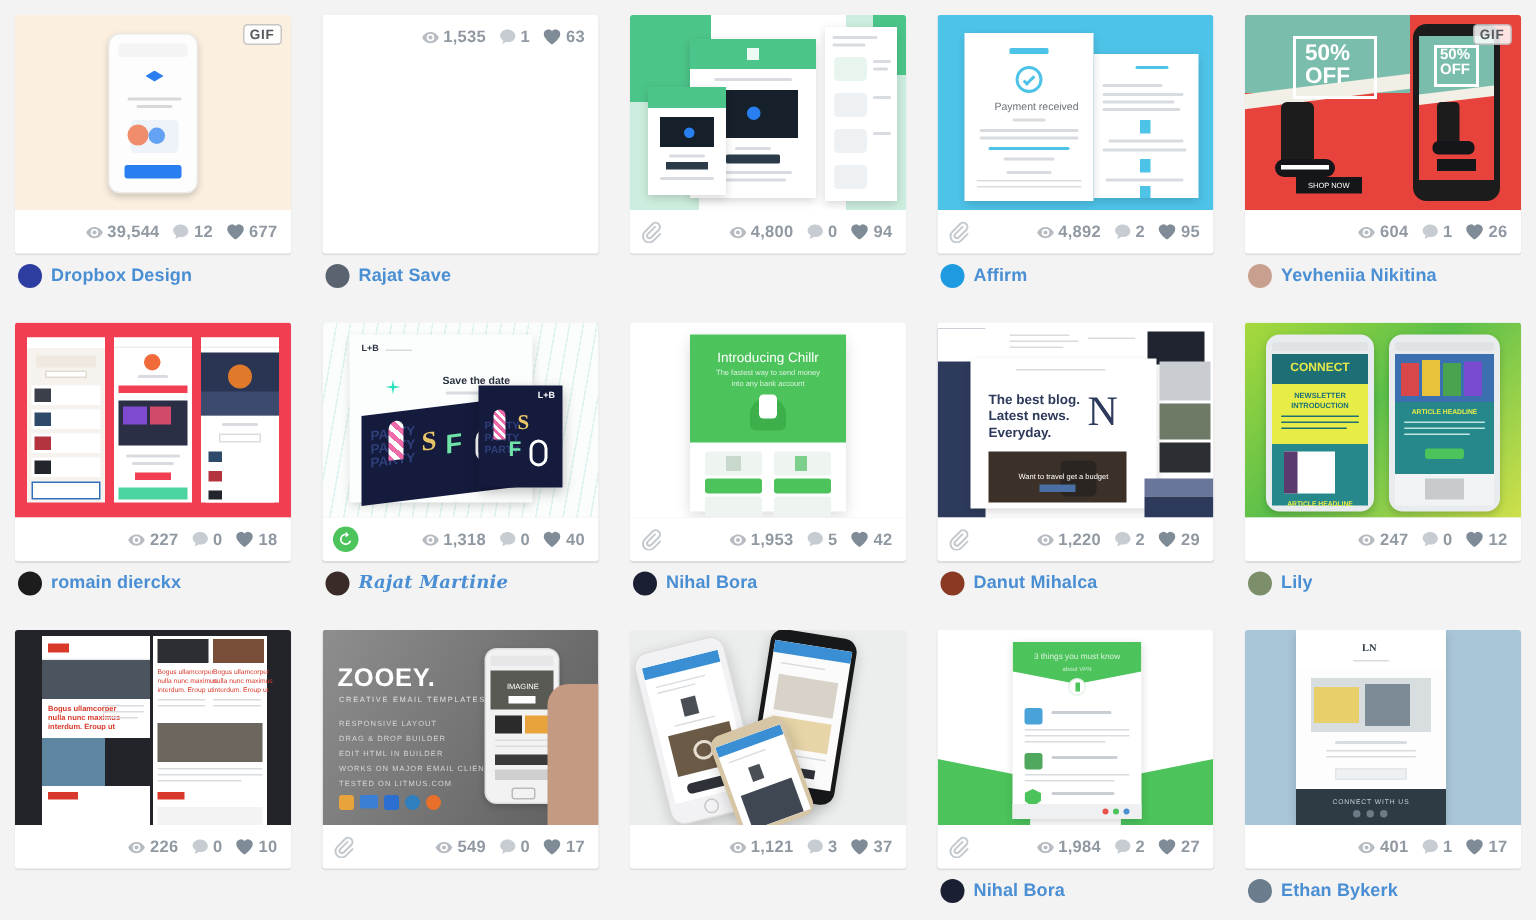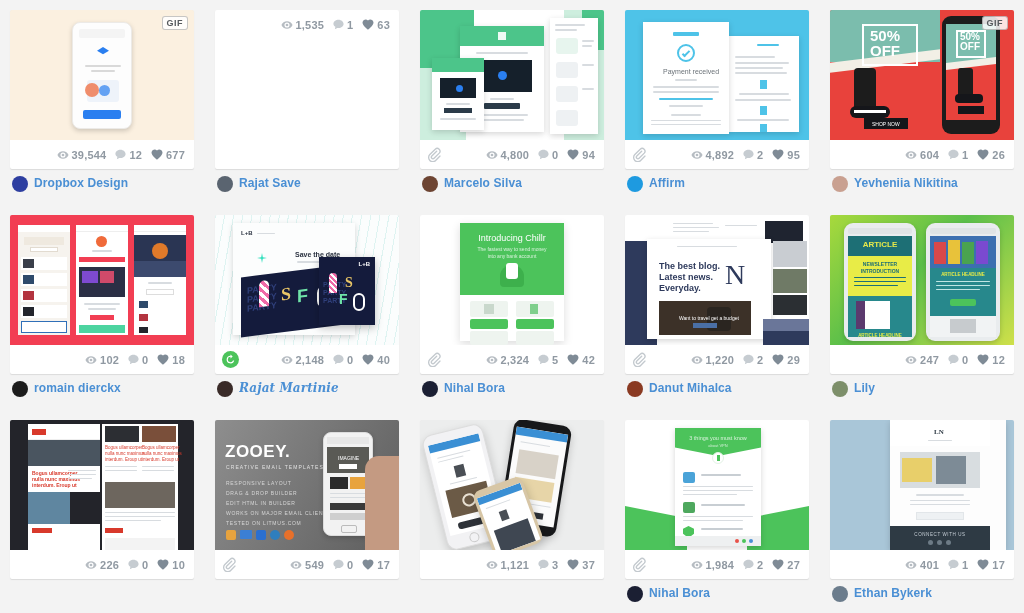--- a/index.html
+++ b/index.html
@@ -260,25 +260,20 @@
         </span>
         <span class="stat">
           <span class="ico">
               <svg class="gi hrt" width="12" height="11" viewBox="0 0 16 15">
                 <path d="M8 14.5S0.5 9.6 0.5 4.9A4.3 4.3 0 0 1 8 2.2 4.3 4.3 0 0 1 15.5 4.9C15.5 9.6 8 14.5 8 14.5z"></path>
               </svg>
             </span>
           <span class="num">94</span>
         </span>
       </div>
-    </div>
-    <div class="author">
-      <span class="avatar" style="background:#6d4432"></span>
-      <span class="aname">Marcelo Silva</span>
-
     </div>
     </div>
     <div class="cell">
     <div class="shot">
       <div class="thumb">
 
     <div class="fill" style="background:#4ec3e8"></div>
     <div class="paper" style="right:10px;top:26px;width:70px;height:96px">
       <div class="ln" style="left:28px;top:8px;width:22px;background:#4ec3e8"></div>
       <div class="ln" style="left:6px;top:20px;width:40px"></div>
@@ -459,21 +454,21 @@
       </div>
       <div class="stats">
         <span class="leftbadge"></span>
         <span class="stat">
           <span class="ico">
               <svg class="gi eye" width="12" height="12" viewBox="0 0 16 16">
                 <path d="M8 3C4.5 3 1.7 5.3 0.6 8c1.1 2.7 3.9 5 7.4 5s6.3-2.3 7.4-5C14.3 5.3 11.5 3 8 3zm0 8.4A3.4 3.4 0 1 1 8 4.6a3.4 3.4 0 0 1 0 6.8z"></path>
                 <circle cx="8" cy="8" r="1.8" fill="#fff"></circle>
               </svg>
             </span>
-          <span class="num">102</span>
+          <span class="num">227</span>
         </span>
         <span class="stat">
           <span class="ico">
               <svg class="gi cmt" width="11" height="11" viewBox="0 0 16 16">
                 <path d="M8 1C3.9 1 0.6 3.6 0.6 6.8c0 1.9 1.1 3.5 2.9 4.6L2.7 15l3.6-2a9.6 9.6 0 0 0 1.7.2c4.1 0 7.4-2.6 7.4-5.8S12.1 1 8 1z"></path>
               </svg>
             </span>
           <span class="num">0</span>
         </span>
         <span class="stat">
@@ -530,21 +525,21 @@
               </svg>
             </div>
           </span>
         <span class="stat">
           <span class="ico">
               <svg class="gi eye" width="12" height="12" viewBox="0 0 16 16">
                 <path d="M8 3C4.5 3 1.7 5.3 0.6 8c1.1 2.7 3.9 5 7.4 5s6.3-2.3 7.4-5C14.3 5.3 11.5 3 8 3zm0 8.4A3.4 3.4 0 1 1 8 4.6a3.4 3.4 0 0 1 0 6.8z"></path>
                 <circle cx="8" cy="8" r="1.8" fill="#fff"></circle>
               </svg>
             </span>
-          <span class="num">2,148</span>
+          <span class="num">1,318</span>
         </span>
         <span class="stat">
           <span class="ico">
               <svg class="gi cmt" width="11" height="11" viewBox="0 0 16 16">
                 <path d="M8 1C3.9 1 0.6 3.6 0.6 6.8c0 1.9 1.1 3.5 2.9 4.6L2.7 15l3.6-2a9.6 9.6 0 0 0 1.7.2c4.1 0 7.4-2.6 7.4-5.8S12.1 1 8 1z"></path>
               </svg>
             </span>
           <span class="num">0</span>
         </span>
         <span class="stat">
@@ -593,21 +588,21 @@
               </svg>
             </span>
           </span>
         <span class="stat">
           <span class="ico">
               <svg class="gi eye" width="12" height="12" viewBox="0 0 16 16">
                 <path d="M8 3C4.5 3 1.7 5.3 0.6 8c1.1 2.7 3.9 5 7.4 5s6.3-2.3 7.4-5C14.3 5.3 11.5 3 8 3zm0 8.4A3.4 3.4 0 1 1 8 4.6a3.4 3.4 0 0 1 0 6.8z"></path>
                 <circle cx="8" cy="8" r="1.8" fill="#fff"></circle>
               </svg>
             </span>
-          <span class="num">2,324</span>
+          <span class="num">1,953</span>
         </span>
         <span class="stat">
           <span class="ico">
               <svg class="gi cmt" width="11" height="11" viewBox="0 0 16 16">
                 <path d="M8 1C3.9 1 0.6 3.6 0.6 6.8c0 1.9 1.1 3.5 2.9 4.6L2.7 15l3.6-2a9.6 9.6 0 0 0 1.7.2c4.1 0 7.4-2.6 7.4-5.8S12.1 1 8 1z"></path>
               </svg>
             </span>
           <span class="num">5</span>
         </span>
         <span class="stat">
@@ -697,21 +692,21 @@
     </div>
     </div>
     <div class="cell">
     <div class="shot">
       <div class="thumb">
 
     <div class="fill" style="background:linear-gradient(135deg,#a8d93c,#5bbf4a 45%,#cfe04a)"></div>
     <div class="phone" style="left:14px;top:8px;width:72px;height:118px;background:#e9ecee;border-radius:9px">
       <div style="position:absolute;left:4px;top:5px;right:4px;height:6px;background:#dfe3e5;border-radius:2px"></div>
       <div style="position:absolute;left:4px;top:13px;right:4px;height:20px;background:#1d6f75"></div>
-      <div style="position:absolute;left:0;top:17px;width:72px;text-align:center;color:#e7e94a;font-size:8px;font-weight:bold;font-family:'Liberation Sans',sans-serif">ARTICLE</div>
+      <div style="position:absolute;left:0;top:17px;width:72px;text-align:center;color:#e7e94a;font-size:8px;font-weight:bold;font-family:'Liberation Sans',sans-serif">CONNECT</div>
       <div style="position:absolute;left:4px;top:33px;right:4px;height:40px;background:#e8ec47"></div>
       <div style="position:absolute;left:0;top:38px;width:72px;text-align:center;color:#1d6f75;font-size:5px;font-weight:bold;line-height:7px;font-family:'Liberation Sans',sans-serif">NEWSLETTER<br>INTRODUCTION</div>
       <div class="ln" style="left:10px;top:54px;width:52px;height:1px;background:#1d6f75"></div>
       <div class="ln" style="left:10px;top:58px;width:52px;height:1px;background:#1d6f75"></div>
       <div class="ln" style="left:10px;top:62px;width:44px;height:1px;background:#1d6f75"></div>
       <div style="position:absolute;left:4px;top:73px;right:4px;bottom:4px;background:#27888c"></div>
       <div style="position:absolute;left:12px;top:78px;width:34px;height:28px;background:#fff"></div>
       <div style="position:absolute;left:12px;top:78px;width:9px;height:28px;background:#5b3a6e"></div>
       <div style="position:absolute;left:0;top:110px;width:72px;text-align:center;color:#e8ec47;font-size:4.5px;font-weight:bold;font-family:'Liberation Sans',sans-serif">ARTICLE HEADLINE</div>
     </div>
@@ -1037,21 +1032,21 @@
       <span class="avatar" style="background:#1b1f33"></span>
       <span class="aname">Nihal Bora</span>
 
     </div>
     </div>
     <div class="cell">
     <div class="shot">
       <div class="thumb">
 
     <div class="fill" style="background:#a9c6d8"></div>
-    <div class="paper" style="left:60px;top:0;width:116px;height:130px;background:#fdfdfd">
+    <div class="paper" style="left:34px;top:0;width:100px;height:130px;background:#fdfdfd">
       <div style="position:absolute;left:0;top:0;width:100px;height:26px;background:#fff"></div>
       <div style="position:absolute;left:44px;top:8px;color:#2e3a44;font-size:7px;font-weight:bold;font-family:'Liberation Serif',serif">LN</div>
       <div class="ln" style="left:38px;top:20px;width:24px;height:1px"></div>
       <div style="position:absolute;left:10px;top:32px;width:80px;height:36px;background:#d8dde0"></div>
       <div style="position:absolute;left:12px;top:38px;width:30px;height:24px;background:#e8cf6a"></div>
       <div style="position:absolute;left:46px;top:36px;width:30px;height:28px;background:#7d8b96"></div>
       <div class="ln" style="left:26px;top:74px;width:48px"></div>
       <div class="ln" style="left:20px;top:80px;width:60px;height:1px"></div>
       <div class="ln" style="left:20px;top:84px;width:60px;height:1px"></div>
       <div style="position:absolute;left:26px;top:92px;width:48px;height:8px;background:#eef1f3;border:1px solid #e2e6e9"></div>

